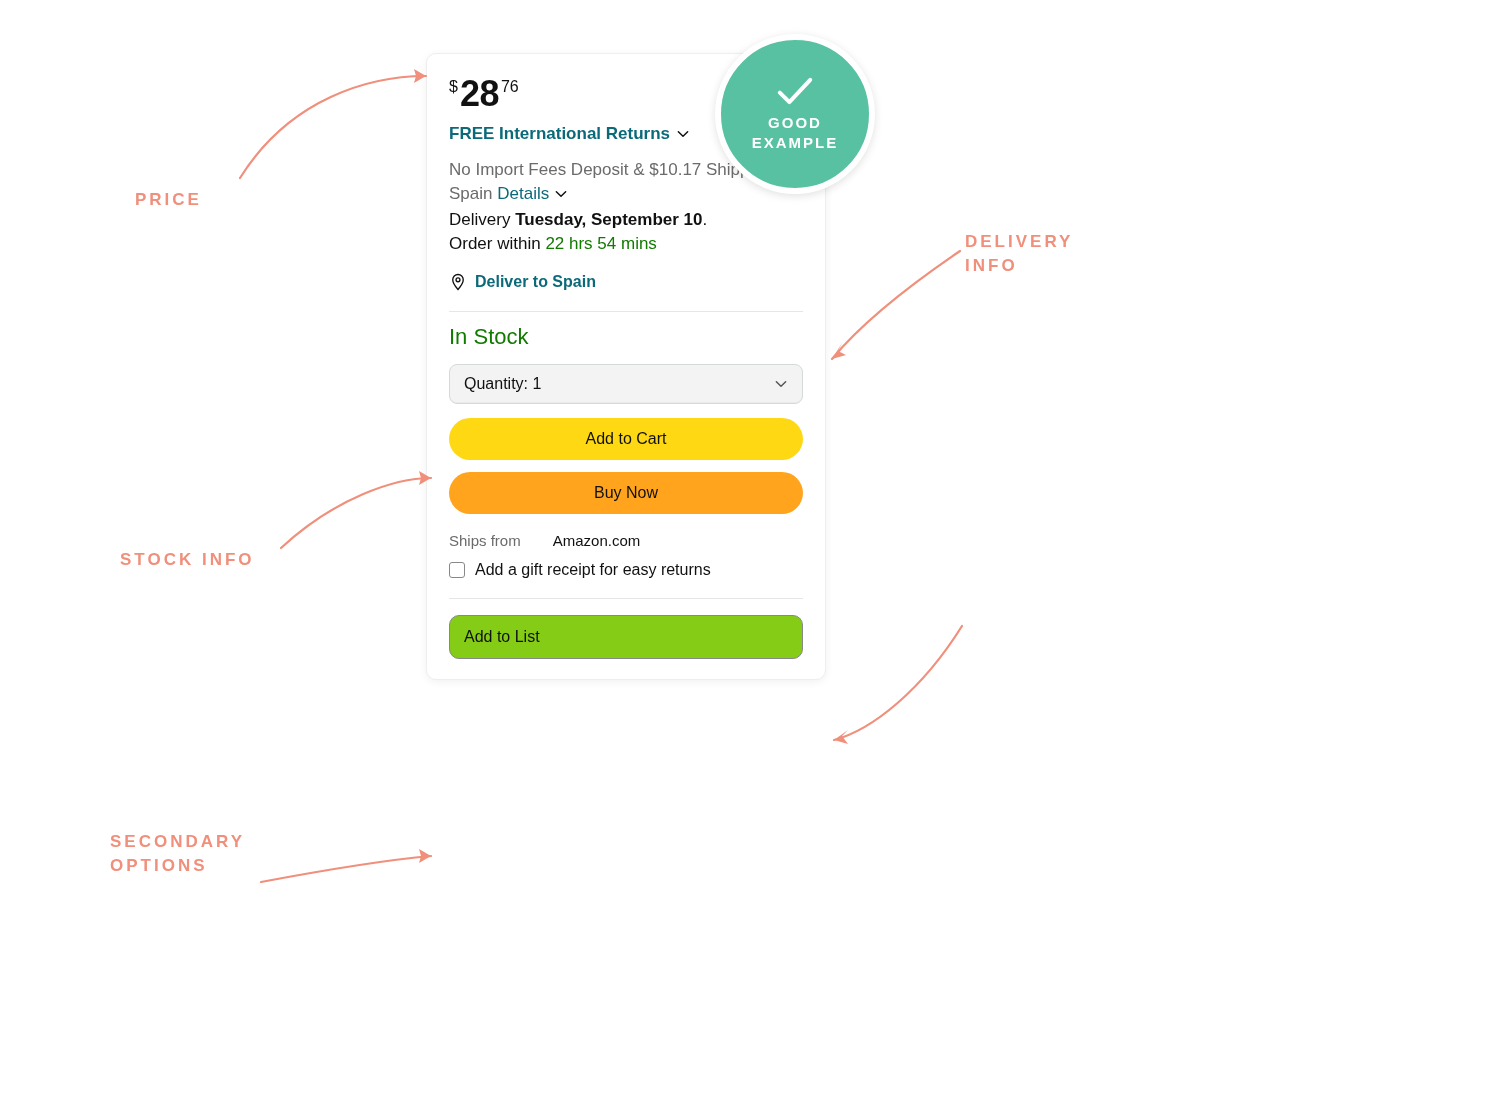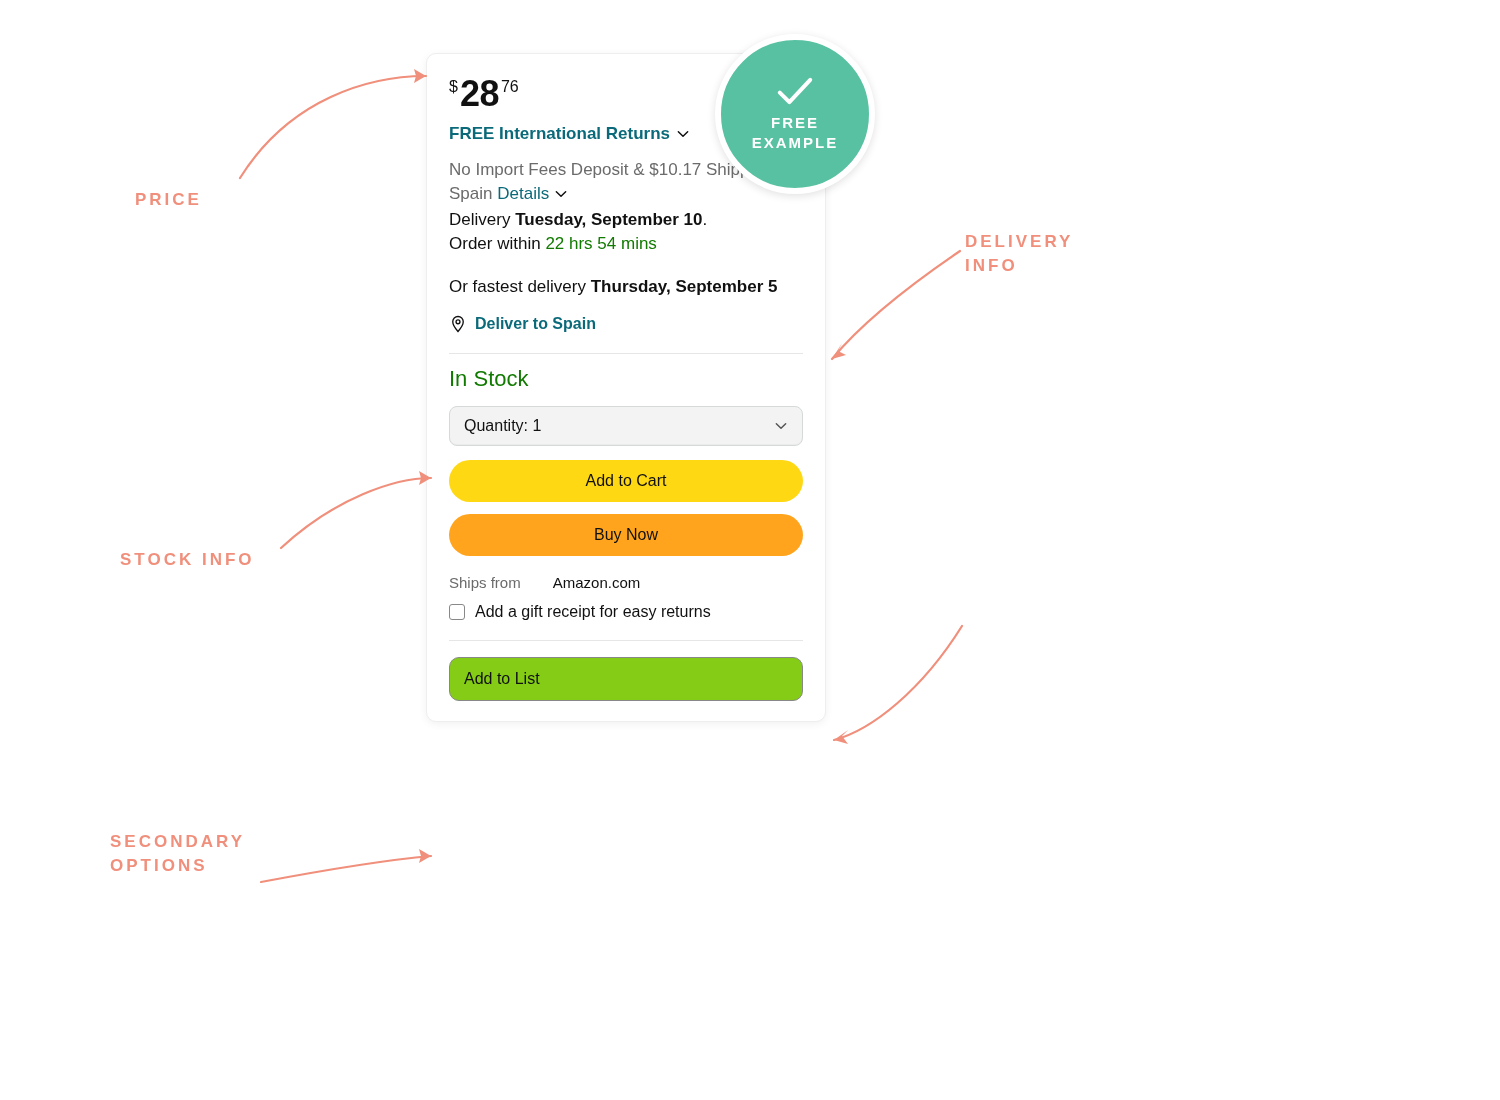--- a/index.html
+++ b/index.html
@@ -154,25 +154,20 @@
     <div class="delivery-line">
       <span>Delivery</span>
       <span> </span>
       <span class="bold">Tuesday, September 10</span><span>.</span>
       <br>
       <span>Order within</span>
       <span> </span>
       <span class="order-within">22 hrs 54 mins</span>
     </div>
 
-    <div class="fastest">
-      <span>Or fastest delivery</span>
-      <span> </span>
-      <span class="bold">Thursday, September 5</span>
-    </div>
 
     <div class="deliver-to">
       <span class="pin-wrap">
         <svg width="18" height="18" viewBox="0 0 24 24">
             <path d="M12 2 C8 2 5 5 5 9 C5 14 12 22 12 22 C12 22 19 14 19 9 C19 5 16 2 12 2 Z" fill="none" stroke="#111" stroke-width="1.8"></path>
             <circle cx="12" cy="9" r="2.6" fill="none" stroke="#111" stroke-width="1.8"></circle>
           </svg>
       </span>
       <span>Deliver to Spain</span>
     </div>
@@ -208,21 +203,21 @@
     <div class="thin-divider"></div>
 
     <button class="add-list">Add to List</button>
   </div>
 
   <div class="badge">
     <svg class="check-svg" viewBox="0 0 50 40">
       <path d="M6 22 L18 34 L44 6" stroke="#fff" stroke-width="5" fill="none" stroke-linecap="round" stroke-linejoin="round"></path>
     </svg>
     <div class="badge-text">
-      <span>FREE</span><br>
+      <span>GOOD</span><br>
       <span>EXAMPLE</span>
     </div>
   </div>
 
   <div class="annot" style="left:25px; top:168px;">PRICE</div>
   <svg class="arrow-svg" style="left:120px; top:38px; width:210px; height:130px;">
     <path d="M10 120 C 60 40, 140 18, 196 18"></path>
     <path class="head" d="M196 18 L184 11 L186 18 L184 25 Z"></path>
   </svg>
 

